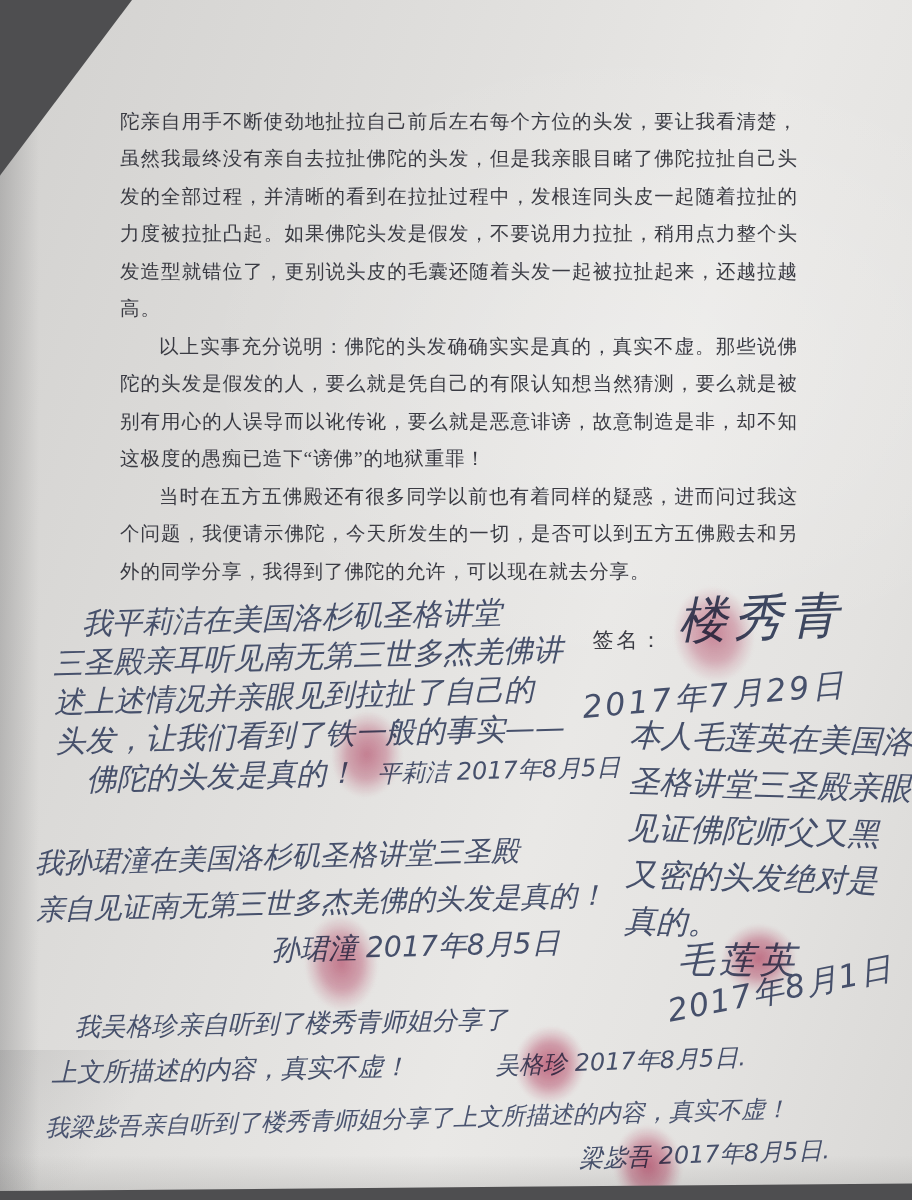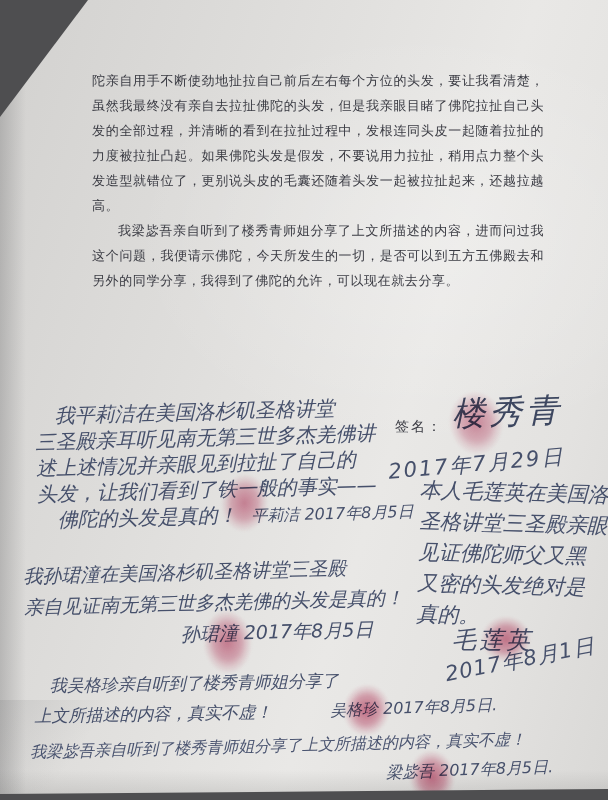--- a/index.html
+++ b/index.html
@@ -13,21 +13,21 @@
   #paper .sheen{position:absolute;inset:0;
          background:radial-gradient(ellipse 420px 300px at 70% 30%,rgba(255,255,255,.25),transparent 70%);}
   #paper .edge-shadow{position:absolute;left:0;top:0;width:26px;height:800px;
          background:linear-gradient(90deg,rgba(90,90,92,.28),transparent);}
   #paper .corner-shadow{position:absolute;left:0;top:700px;width:120px;height:100px;
          background:linear-gradient(125deg,rgba(120,120,122,.18),transparent 60%);}
   #paper .bottom-shadow{position:absolute;left:0;top:770px;width:608px;height:30px;
          background:linear-gradient(180deg,transparent,rgba(120,120,118,.25));}
 
   
-  #printed{position:absolute;left:92px;top:68px;width:452px;color:#3a3b43;
+  #printed{position:absolute;left:80px;top:68px;width:452px;color:#3a3b43;
            font-size:13px;line-height:25px;letter-spacing:.6px;text-align:justify;}
   #printed p{margin:0;}
   #printed p.ind{text-indent:2em;}
 
   
   .hw{position:absolute;color:#46506b;font-family:"DejaVu Sans","Liberation Sans",sans-serif;
       font-style:italic;white-space:nowrap;}
   .hw-line{white-space:nowrap;}
 
   #note-ping{left:36px;top:398px;font-size:20px;line-height:26px;transform:rotate(-1.6deg);}
@@ -70,21 +70,22 @@
 
 <div id="photo">
   <div id="paper">
     <div class="sheen"></div>
     <div class="edge-shadow"></div>
     <div class="corner-shadow"></div>
     <div class="bottom-shadow"></div>
 
     <div id="printed">
       <p>陀亲自用手不断使劲地扯拉自己前后左右每个方位的头发，要让我看清楚，虽然我最终没有亲自去拉扯佛陀的头发，但是我亲眼目睹了佛陀拉扯自己头发的全部过程，并清晰的看到在拉扯过程中，发根连同头皮一起随着拉扯的力度被拉扯凸起。如果佛陀头发是假发，不要说用力拉扯，稍用点力整个头发造型就错位了，更别说头皮的毛囊还随着头发一起被拉扯起来，还越拉越高。</p>
-      <p class="ind">我梁毖吾亲自听到了楼秀青师姐分享了上文所描述的内容，进而问过我这个问题，我便请示佛陀，今天所发生的一切，是否可以到五方五佛殿去和另外的同学分享，我得到了佛陀的允许，可以现在就去分享。</p>
+      <p class="ind">以上实事充分说明：佛陀的头发确确实实是真的，真实不虚。那些说佛陀的头发是假发的人，要么就是凭自己的有限认知想当然猜测，要么就是被别有用心的人误导而以讹传讹，要么就是恶意诽谤，故意制造是非，却不知这极度的愚痴已造下“谤佛”的地狱重罪！</p>
+      <p class="ind">当时在五方五佛殿还有很多同学以前也有着同样的疑惑，进而问过我这个问题，我便请示佛陀，今天所发生的一切，是否可以到五方五佛殿去和另外的同学分享，我得到了佛陀的允许，可以现在就去分享。</p>
     </div>
 
     <div id="sig-label">签名：</div>
     <div id="sig-lou" class="hw">楼秀青</div>
     <div id="date-lou" class="hw">2017年7月29日</div>
 
     <div id="note-ping" class="hw">
       <div class="hw-line">我平莉洁在美国洛杉矶圣格讲堂</div>
       <div class="hw-line">三圣殿亲耳听见南无第三世多杰羌佛讲</div>
       <div class="hw-line">述上述情况并亲眼见到拉扯了自己的</div>

